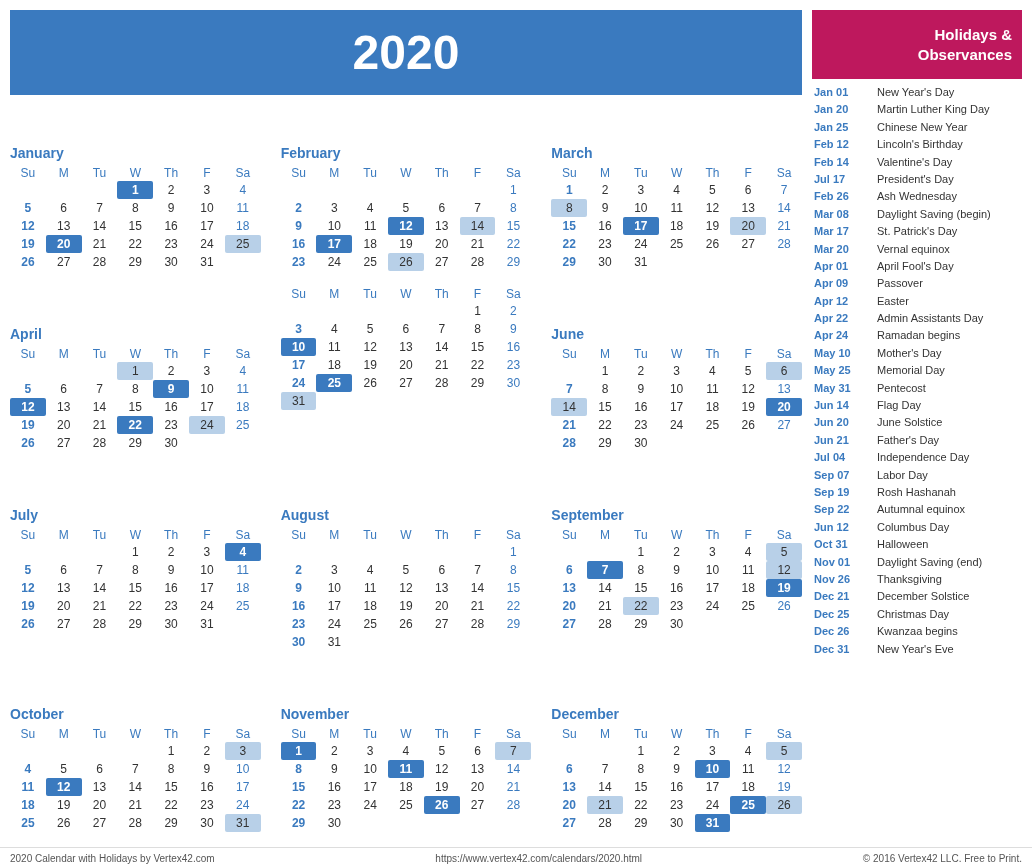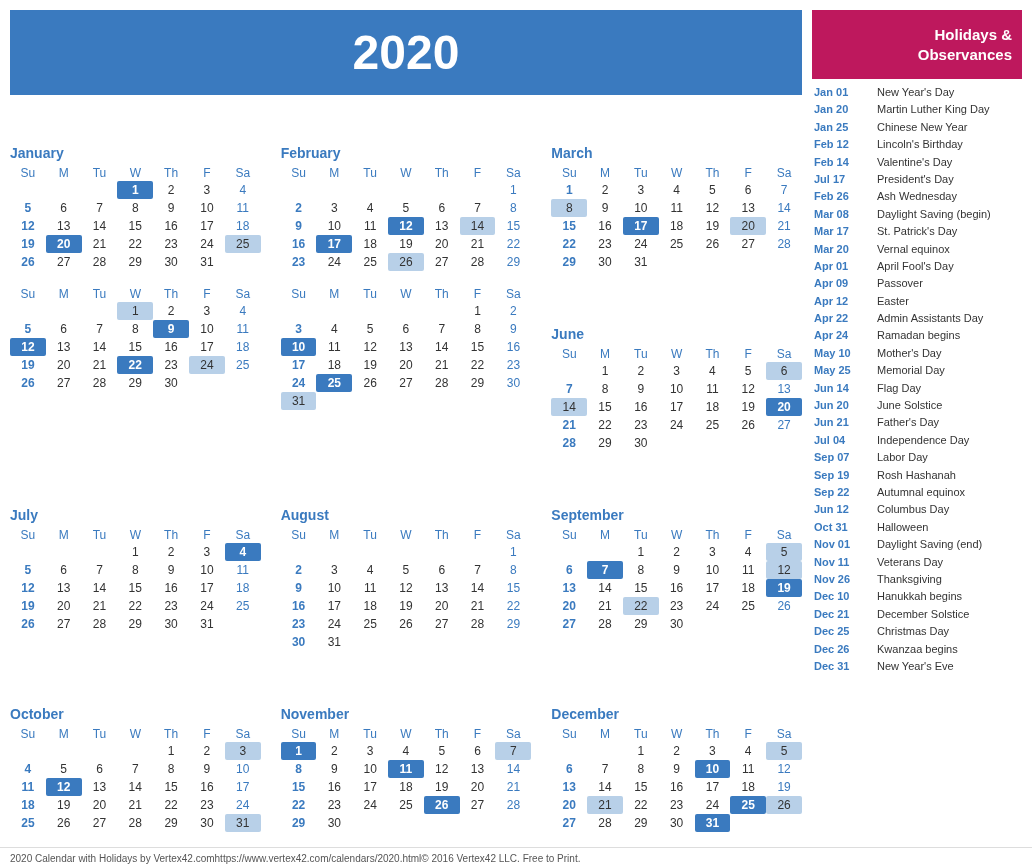--- a/index.html
+++ b/index.html
@@ -130,21 +130,21 @@
       flex-shrink: 0;
     }
 
     .holiday-name {
       color: #333;
     }
 
     
     .footer {
       display: flex;
-      justify-content: flex-start;
+      justify-content: space-between;
       padding: 5px 10px;
       font-size: 10px;
       color: #555;
       border-top: 1px solid #ddd;
       margin-top: 5px;
     }
   </style>
 </head>
 <body>
 
@@ -335,20 +335,21 @@
                 <td>31</td>
                 <td></td>
                 <td></td>
                 <td></td>
                 <td></td>
               </tr>
             </tbody>
           </table>
         </div>
         <div class="month-block">
+          <div class="month-name">April</div>
           <table class="month-table">
             <thead>
               <tr>
                 <th>Su</th>
                 <th>M</th>
                 <th>Tu</th>
                 <th>W</th>
                 <th>Th</th>
                 <th>F</th>
                 <th>Sa</th>
@@ -992,20 +993,24 @@
         </div>
         <div class="holiday-item">
           <span class="holiday-date">May 10</span>
           <span class="holiday-name">Mother's Day</span>
         </div>
         <div class="holiday-item">
           <span class="holiday-date">May 25</span>
           <span class="holiday-name">Memorial Day</span>
         </div>
         <div class="holiday-item">
+          <span class="holiday-date">May 31</span>
+          <span class="holiday-name">Pentecost</span>
+        </div>
+        <div class="holiday-item">
           <span class="holiday-date">Jun 14</span>
           <span class="holiday-name">Flag Day</span>
         </div>
         <div class="holiday-item">
           <span class="holiday-date">Jun 20</span>
           <span class="holiday-name">June Solstice</span>
         </div>
         <div class="holiday-item">
           <span class="holiday-date">Jun 21</span>
           <span class="holiday-name">Father's Day</span>
@@ -1032,30 +1037,22 @@
         </div>
         <div class="holiday-item">
           <span class="holiday-date">Oct 31</span>
           <span class="holiday-name">Halloween</span>
         </div>
         <div class="holiday-item">
           <span class="holiday-date">Nov 01</span>
           <span class="holiday-name">Daylight Saving (end)</span>
         </div>
         <div class="holiday-item">
-          <span class="holiday-date">Nov 11</span>
-          <span class="holiday-name">Veterans Day</span>
-        </div>
-        <div class="holiday-item">
           <span class="holiday-date">Nov 26</span>
           <span class="holiday-name">Thanksgiving</span>
-        </div>
-        <div class="holiday-item">
-          <span class="holiday-date">Dec 10</span>
-          <span class="holiday-name">Hanukkah begins</span>
         </div>
         <div class="holiday-item">
           <span class="holiday-date">Dec 21</span>
           <span class="holiday-name">December Solstice</span>
         </div>
         <div class="holiday-item">
           <span class="holiday-date">Dec 25</span>
           <span class="holiday-name">Christmas Day</span>
         </div>
         <div class="holiday-item">

